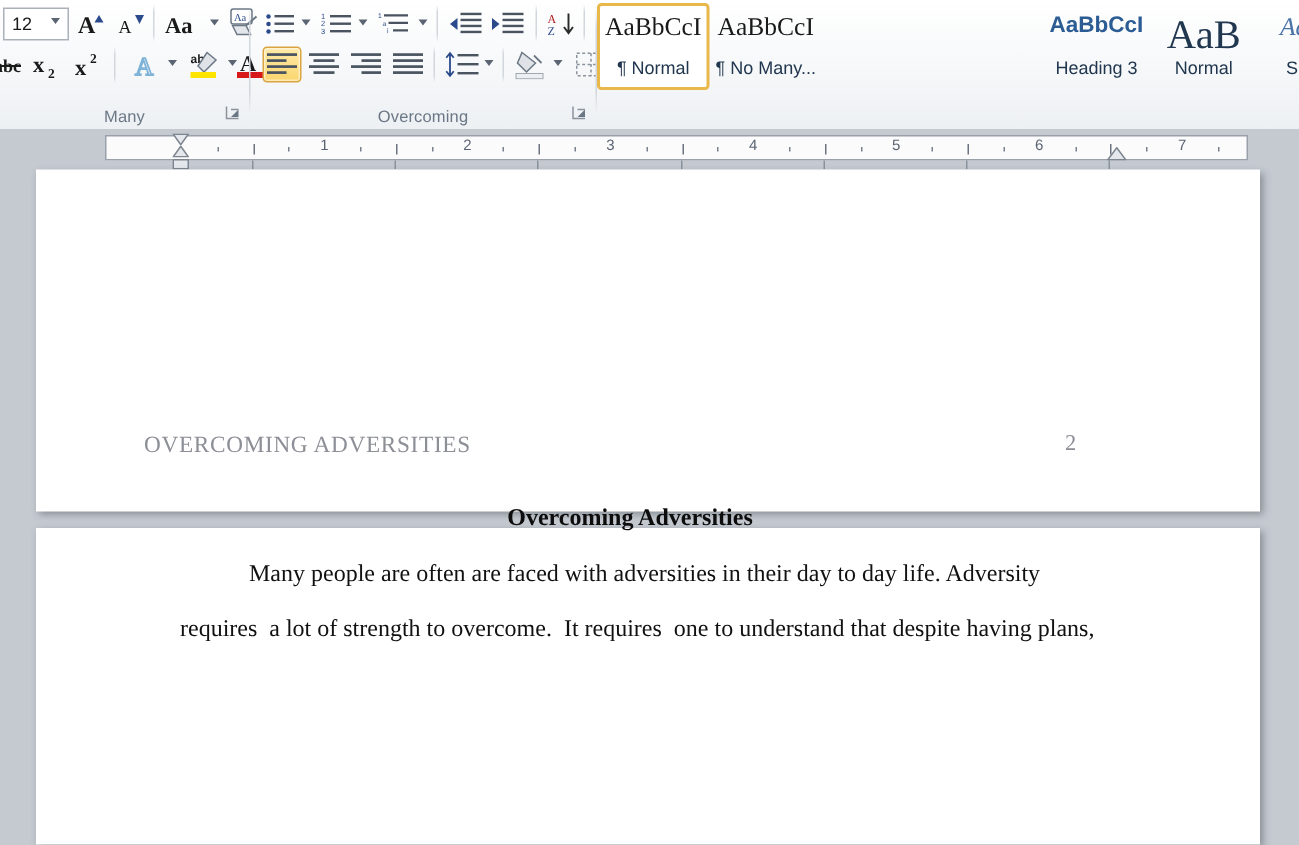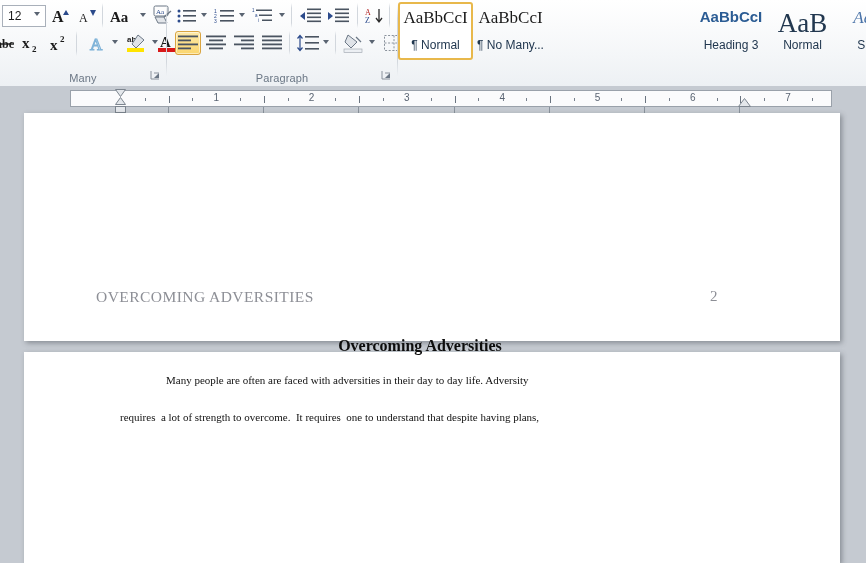--- a/index.html
+++ b/index.html
@@ -104,21 +104,21 @@
   #hdr-text { left: 96px; top: 288px; }
   #hdr-page { left: 710px; top: 288px; font-size: 15px; }
 
   #doctitle {
     position: absolute; left: 96px; top: 337px; width: 648px;
     text-align: center; font-family: "Liberation Serif", serif;
     font-size: 16px; font-weight: bold; color: #0d0d0d;
   }
   .bodyline {
     position: absolute; font-family: "Liberation Serif", serif;
-    font-size: 11px; color: #111; white-space: pre;
+    font-size: 16px; color: #111; white-space: pre;
   }
   #bline1 { left: 166px; top: 374px; }
   #bline2 { left: 120px; top: 411px; }
 </style>
 </head>
 <body>
 
 <div id="ribbon">
 
   <div class="rgroup" id="grp-font" style="left:0;width:166px;">
@@ -355,21 +355,21 @@
     <div class="caret" style="position:absolute;left:202px;top:40px;"></div>
     <div class="btn" style="left:214px;top:31px;width:26px;height:24px;">
       <svg width="22" height="18" viewBox="0 0 22 18">
         <rect x="1.5" y="1.5" width="19" height="15" fill="none" stroke="#8a929c" stroke-width="1" stroke-dasharray="2,1.6"></rect>
         <line x1="11" y1="1.5" x2="11" y2="16.5" stroke="#8a929c" stroke-width="1" stroke-dasharray="2,1.6"></line>
         <line x1="1.5" y1="9" x2="20.5" y2="9" stroke="#8a929c" stroke-width="1" stroke-dasharray="2,1.6"></line>
       </svg>
     </div>
     <div class="caret" style="position:absolute;left:242px;top:40px;"></div>
 
-    <div class="glabel">Paragraph</div>
+    <div class="glabel">Overcoming</div>
     <div class="dlauncher" style="left:214px;">
       <svg width="11" height="11" viewBox="0 0 11 11">
         <path d="M1 1 L1 9 L9 9" fill="none" stroke="#8a929c" stroke-width="1"></path>
         <path d="M9 3 L9 8 L4 8 Z" fill="#6b7785"></path>
         <path d="M4 3 L9 3" stroke="#8a929c" stroke-width="1"></path>
       </svg>
     </div>
   </div>
 
   <div class="rgroup-sep" style="left:397px;"></div>

